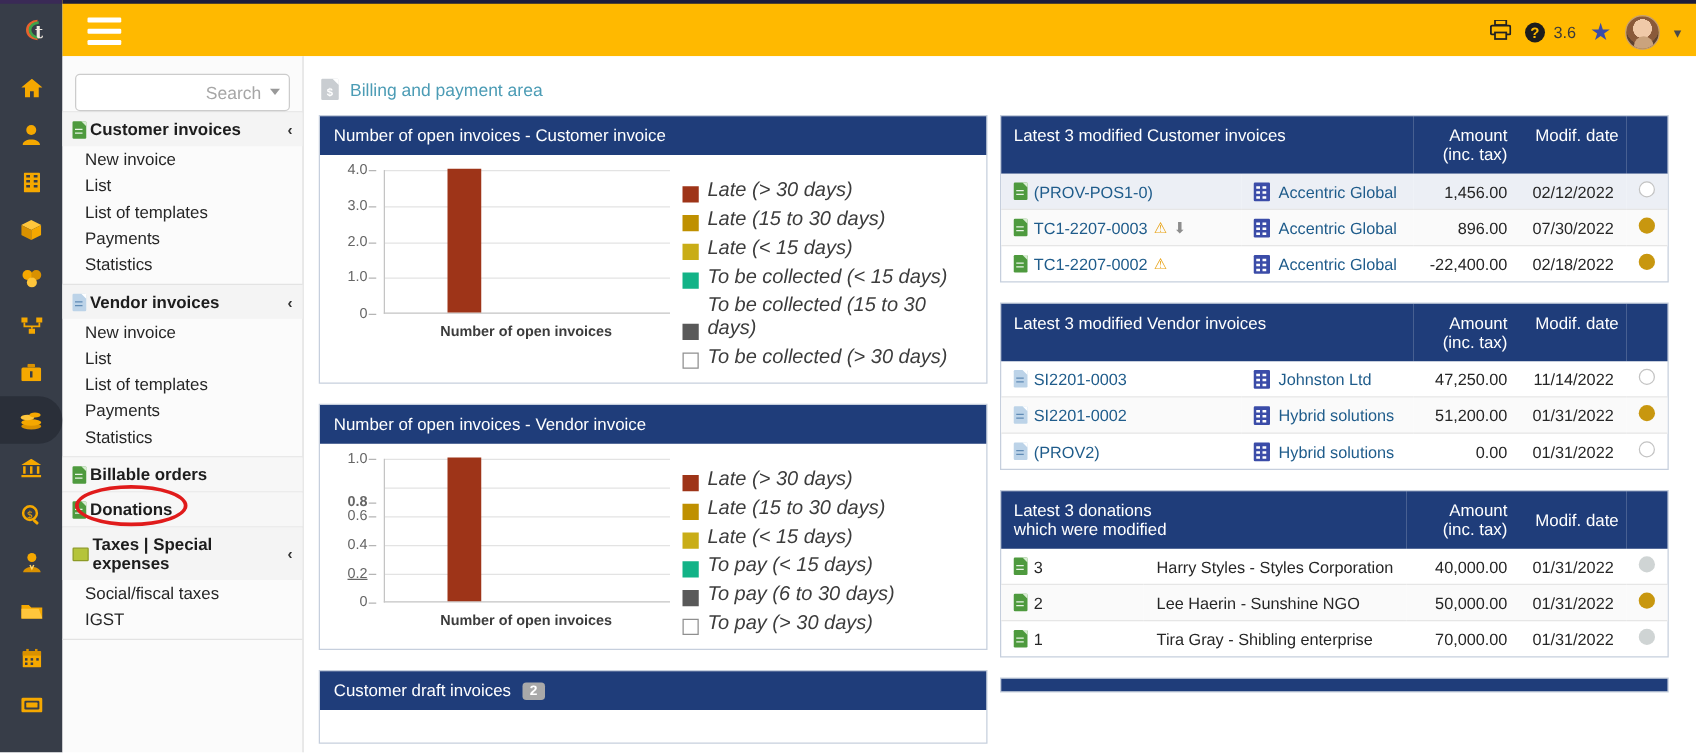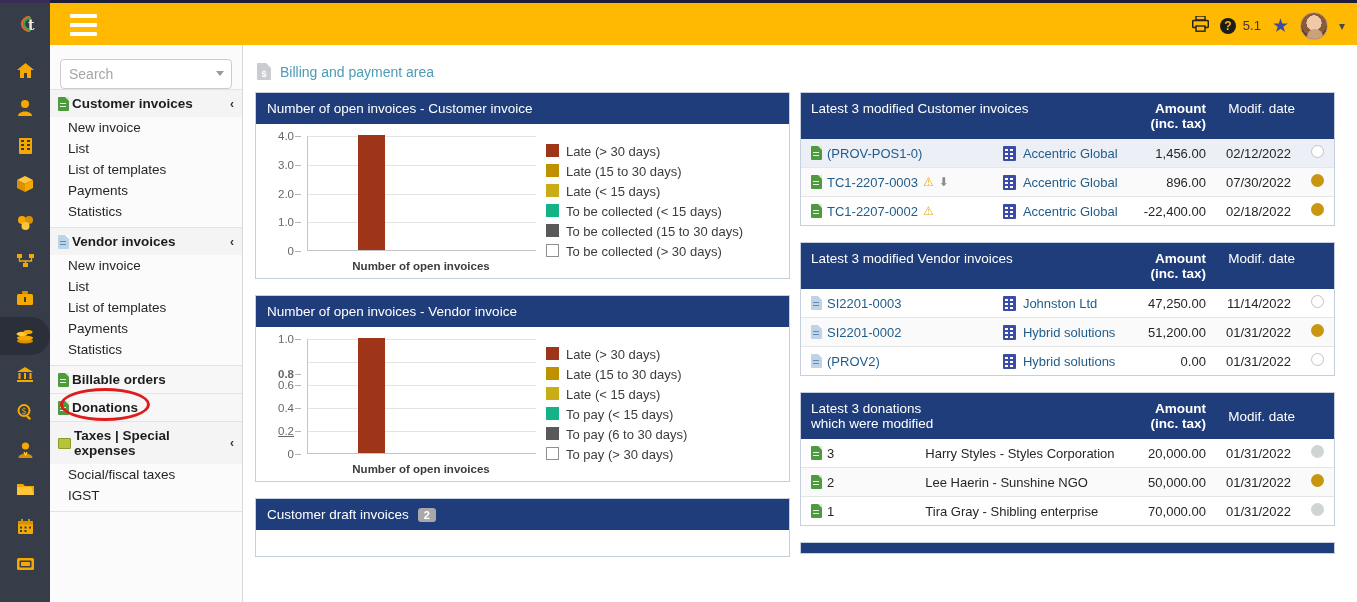--- a/index.html
+++ b/index.html
@@ -79,20 +79,21 @@
   }
   .search-wrap { padding: 14px 10px 0 10px; }
   .search-box {
     position: relative; height: 30px;
     border: 1px solid #ccc; border-radius: 4px; background: #fff;
   }
   .search-box input {
     width: 100%; height: 28px; border: 0; outline: none; background: transparent;
     padding: 0 22px 0 8px; font-size: 14px; color: #737373;
     font-family: "Liberation Sans", sans-serif;
+    text-align: right;
   }
   .search-box input::placeholder { color: #a6a6a6; }
   .search-caret {
     position: absolute; right: 7px; top: 11px;
     width: 0; height: 0; border-left: 4px solid transparent;
     border-right: 4px solid transparent; border-top: 5px solid #999;
   }
   .nav-block { border-bottom: 1px solid #e3e3e3; }
   .nav-block:first-of-type { border-top: 1px solid #e3e3e3; }
   .nav-head {
@@ -161,33 +162,33 @@
   .gridline { position: absolute; left: 0; right: 0; height: 1px; background: #e3e3e3; }
   .bar {
     position: absolute; bottom: 0; width: 27px; background: #9e3418;
   }
   .x-label {
     text-align: center; font-size: 11.5px; color: #3c3c3c;
     font-weight: bold; padding-top: 9px; padding-left: 38px;
   }
   .legend { padding-top: 8px; padding-left: 4px; }
   .legend-row {
-    display: flex; align-items: flex-start; gap: 7px; margin-bottom: 5px;
-    font-size: 13px; color: #3c3c3c;
+    display: flex; align-items: flex-end; gap: 7px; margin-bottom: 5px;
+    font-size: 16px; color: #3c3c3c; font-style: italic;
   }
   .swatch { width: 13px; height: 13px; flex: 0 0 13px; }
   .swatch.empty { border: 1px solid #8f8f8f; background: #fff; }
 
   
   table.dt { width: 100%; border-collapse: collapse; }
   table.dt thead th {
     background: #1f3d7a; color: #fff; font-weight: normal; font-size: 13.5px;
     padding: 8px 10px; text-align: left; vertical-align: top;
   }
-  table.dt thead th.num { text-align: right; font-weight: bold; }
+  table.dt thead th.num { text-align: right; }
   table.dt thead th.dt-date { text-align: right; padding-right: 6px; }
   table.dt thead th.st { width: 26px; }
   table.dt tbody td {
     padding: 6px 10px; font-size: 13px; border-bottom: 1px solid #e6e6e6;
     vertical-align: middle; white-space: nowrap;
   }
   table.dt tbody tr:last-child td { border-bottom: 0; }
   table.dt tbody tr.alt td { background: #fafafa; }
   table.dt tbody tr.sel td { background: #eceff5; }
   td.num { text-align: right; }
@@ -383,21 +384,21 @@
     </div>
     <div class="topright">
       <span class="printer">
         <svg width="17" height="16" viewBox="0 0 17 16">
             <rect x="4" y="0" width="9" height="4" stroke="#222" stroke-width="1.4" fill="none"></rect>
             <rect x="0.7" y="4.5" width="15.6" height="7" rx="1" stroke="#222" stroke-width="1.5" fill="none"></rect>
             <rect x="4" y="10" width="9" height="5.2" stroke="#222" stroke-width="1.4" fill="#ffb900"></rect>
           </svg>
       </span>
       <span class="qmark">?</span>
-      <span class="ver-text">5.1</span>
+      <span class="ver-text">3.6</span>
       <span class="star">★</span>
       <span class="avatar"></span>
       <span class="caret-down">▾</span>
     </div>
   </div>
 
   <div class="leftnav">
     <div class="search-wrap">
       <div class="search-box">
         <input type="text" placeholder="Search" style="">
@@ -737,21 +738,21 @@
             </thead>
             <tbody id="tb-donations">
                 <tr>
                   <td style="width:26%">
                     <span class="ref-cell">
                       <span class="icn icn-doc-green"></span>
                       <span>3</span>
                     </span>
                   </td>
                   <td style="width:32%">Harry Styles - Styles Corporation</td>
-                  <td class="num">20,000.00</td>
+                  <td class="num">40,000.00</td>
                   <td class="dt-date">01/31/2022</td>
                   <td class="st"><span class="dot grey"></span></td>
                 </tr>
                 <tr class="alt">
                   <td style="width:26%">
                     <span class="ref-cell">
                       <span class="icn icn-doc-green"></span>
                       <span>2</span>
                     </span>
                   </td>

